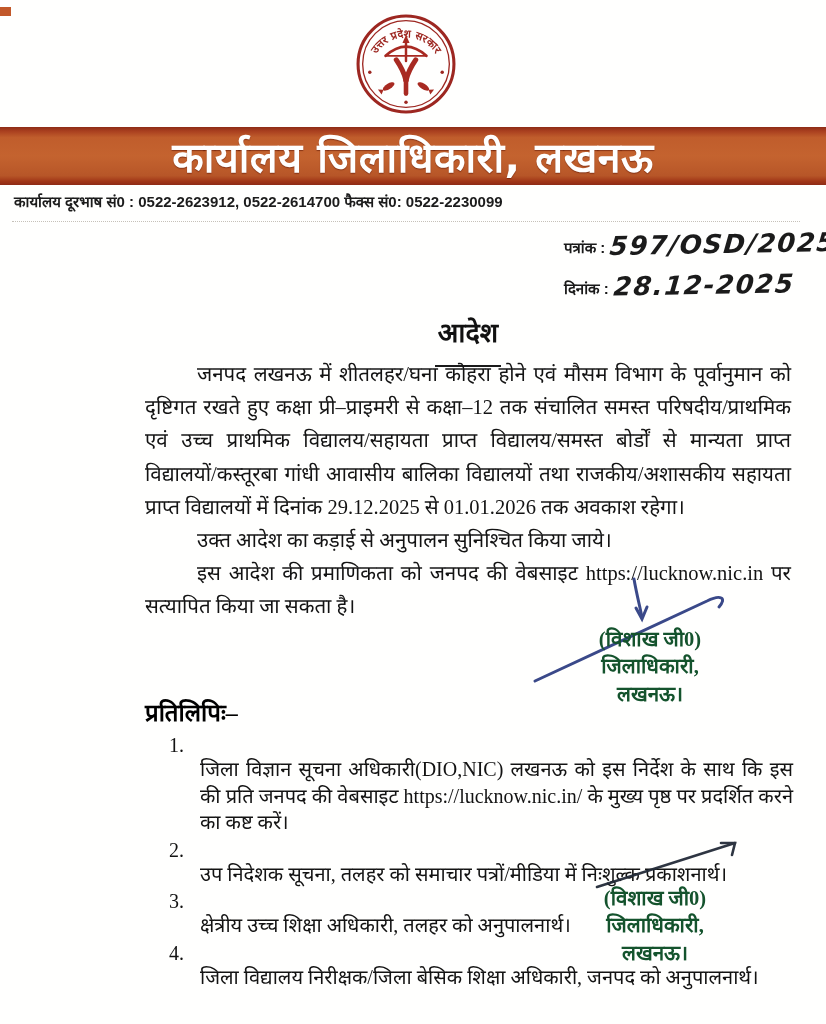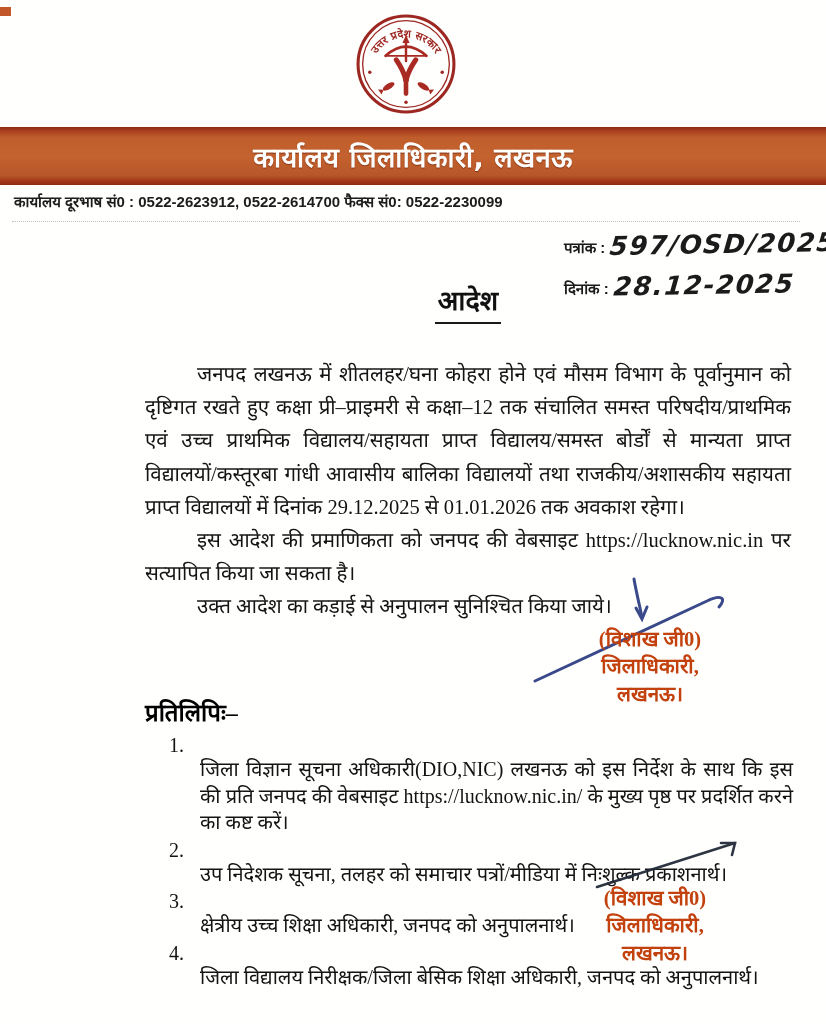--- a/index.html
+++ b/index.html
@@ -25,21 +25,21 @@
   }
   
   .banner {
     position: absolute; left: 0; top: 127px;
     width: 826px; height: 58px;
     background: linear-gradient(180deg, #8e2b16 0%, #a93f1f 7%, #c05d2c 18%, #c4632f 50%, #b75628 84%, #a03517 94%, #8e2b16 100%);
     display: flex; align-items: center; justify-content: center;
   }
   .banner-title {
     color: #ffffff;
-    font-size: 27px; font-weight: 700;
+    font-size: 41px; font-weight: 700;
     letter-spacing: 0.5px;
     text-shadow: 0 1px 1px rgba(90,20,5,.55);
     font-family: "DejaVu Sans", sans-serif;
   }
   
   .contact-row {
     position: absolute; left: 0; top: 191px; width: 704px;
     display: flex; justify-content: space-between; align-items: flex-start;
     padding: 0 42px 0 14px;
   }
@@ -66,37 +66,38 @@
   
   .order-heading {
     position: absolute; left: 145px; top: 281px; width: 646px;
     text-align: center;
   }
   .order-heading span {
     display: inline-block;
     font-family: "Liberation Serif", "DejaVu Serif", serif;
     font-size: 27px; font-weight: 700; color: #111;
     border-bottom: 2.5px solid #1a1a1a;
-    padding: 0 3px 4px;
+    padding: 0 3px 15px;
+    margin-top: 32px;
   }
   
   .body-text {
     position: absolute; left: 145px; top: 330px; width: 646px;
     font-family: "Liberation Serif", "DejaVu Serif", serif;
     font-size: 20.5px; line-height: 1.62;
     color: #131313;
     text-align: justify;
     margin-top: 28px;
   }
   .body-text p { text-indent: 52px; margin: 0; }
   
   .sig-block {
     position: absolute; text-align: center;
     font-family: "Liberation Serif", "DejaVu Serif", serif;
-    font-size: 20.5px; font-weight: 700; color: #c2410c;
+    font-size: 20.5px; font-weight: 700; color: #14532d;
     line-height: 1.33;
   }
   .sig-top { left: 545px; top: 626px; width: 210px; }
   .sig-bottom { left: 555px; top: 885px; width: 200px; }
   .ink-svg { position: absolute; pointer-events: none; }
   .ink-top { left: 515px; top: 575px; width: 235px; height: 115px; }
   .ink-bottom { left: 585px; top: 833px; width: 175px; height: 60px; }
   
   .copies { position: absolute; left: 145px; top: 695px; width: 648px; }
   .copies-heading {
@@ -176,22 +177,22 @@
       <span class="handwritten">28.12-2025</span>
     </div>
   </div>
 
   <div class="order-heading">
     <span>आदेश</span>
   </div>
 
   <div class="body-text">
     <p>जनपद लखनऊ में शीतलहर/घना कोहरा होने एवं मौसम विभाग के पूर्वानुमान को दृष्टिगत रखते हुए कक्षा प्री–प्राइमरी से कक्षा–12 तक संचालित समस्त परिषदीय/प्राथमिक एवं उच्च प्राथमिक विद्यालय/सहायता प्राप्त विद्यालय/समस्त बोर्डों से मान्यता प्राप्त विद्यालयों/कस्तूरबा गांधी आवासीय बालिका विद्यालयों तथा राजकीय/अशासकीय सहायता प्राप्त विद्यालयों में दिनांक 29.12.2025 से 01.01.2026 तक अवकाश रहेगा।</p>
+    <p>उक्त आदेश का कड़ाई से अनुपालन सुनिश्चित किया जाये।</p>
     <p>इस आदेश की प्रमाणिकता को जनपद की वेबसाइट https://lucknow.nic.in पर सत्यापित किया जा सकता है।</p>
-    <p>उक्त आदेश का कड़ाई से अनुपालन सुनिश्चित किया जाये।</p>
   </div>
 
   <svg class="ink-svg ink-top" viewBox="0 0 235 115">
     <g fill="none" stroke="#2a3a80" stroke-width="3" stroke-linecap="round" opacity="0.92">
       <path d="M 20,106 C 68,84 140,50 192,26 C 206,19 212,23 204,32"></path>
       <path d="M 119,4 C 121,16 124,28 127,42"></path>
       <path d="M 121,33 L 127,44 L 132,32"></path>
     </g>
   </svg>
 
@@ -206,21 +207,21 @@
     <div class="copy-item">
       <span class="copy-no">1.</span>
       <span class="copy-text">जिला विज्ञान सूचना अधिकारी(DIO,NIC) लखनऊ को इस निर्देश के साथ कि इस की प्रति जनपद की वेबसाइट https://lucknow.nic.in/ के मुख्य पृष्ठ पर प्रदर्शित करने का कष्ट करें।</span>
     </div>
     <div class="copy-item">
       <span class="copy-no">2.</span>
       <span class="copy-text">उप निदेशक सूचना, तलहर को समाचार पत्रों/मीडिया में निःशुल्क प्रकाशनार्थ।</span>
     </div>
     <div class="copy-item">
       <span class="copy-no">3.</span>
-      <span class="copy-text">क्षेत्रीय उच्च शिक्षा अधिकारी, जनपद को अनुपालनार्थ।</span>
+      <span class="copy-text">क्षेत्रीय उच्च शिक्षा अधिकारी, तलहर को अनुपालनार्थ।</span>
     </div>
     <div class="copy-item">
       <span class="copy-no">4.</span>
       <span class="copy-text">जिला विद्यालय निरीक्षक/जिला बेसिक शिक्षा अधिकारी, जनपद को अनुपालनार्थ।</span>
     </div>
   </div>
 
   <svg class="ink-svg ink-bottom" viewBox="0 0 175 60">
     <g fill="none" stroke="#232b38" stroke-width="2.6" stroke-linecap="round" opacity="0.95">
       <path d="M 12,54 L 150,10"></path>

